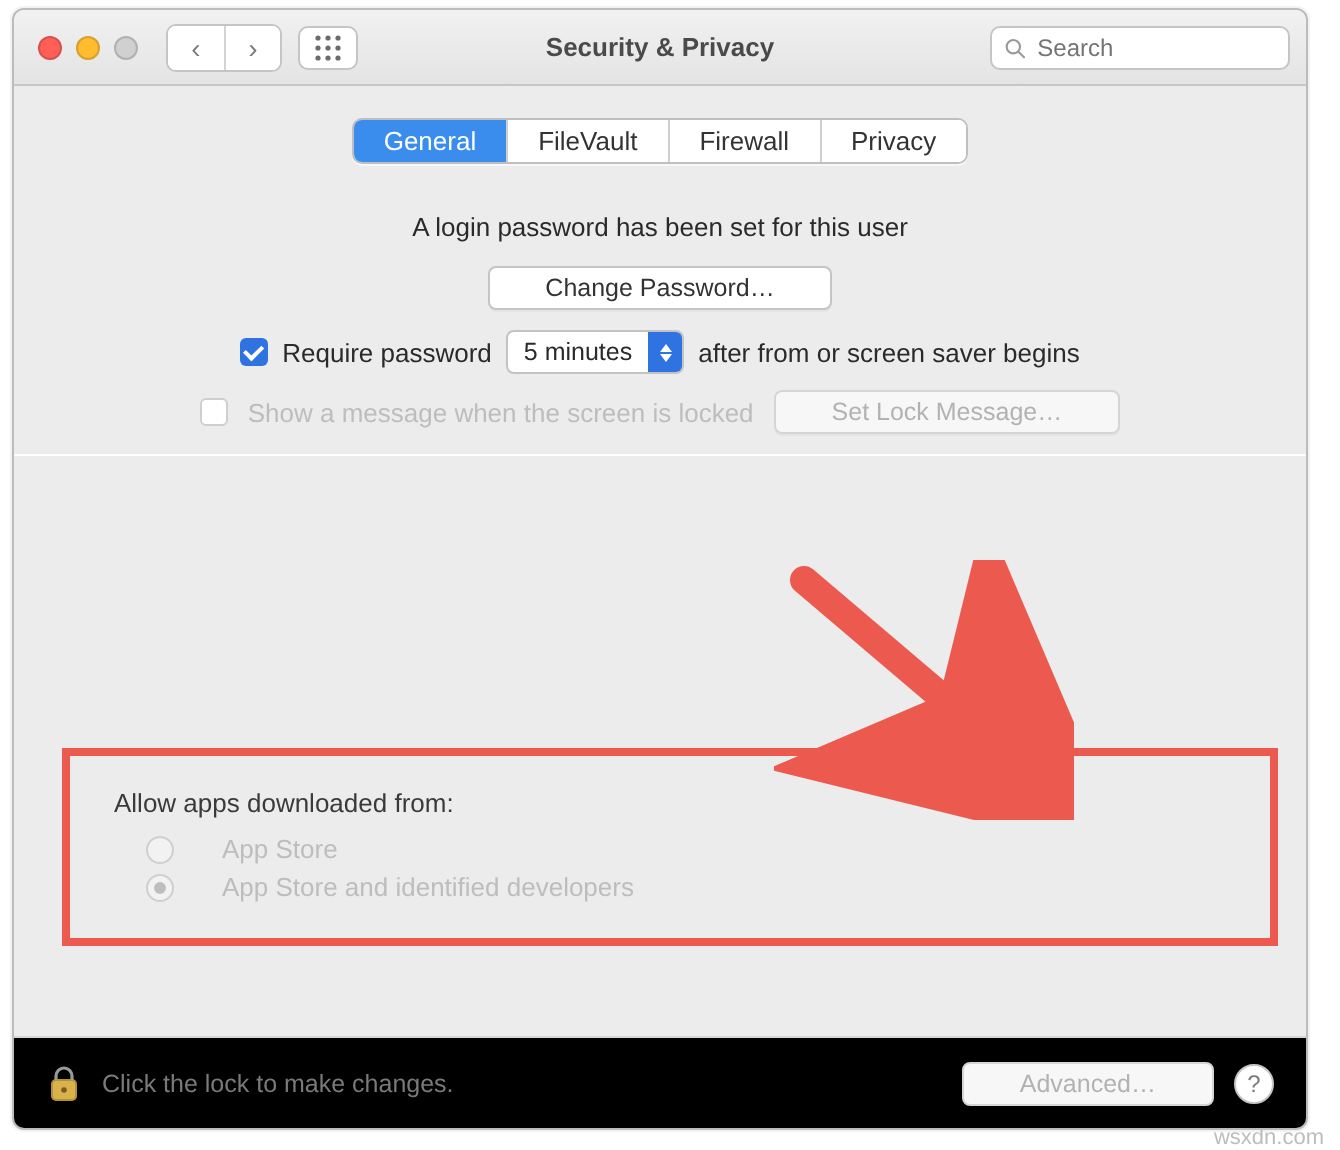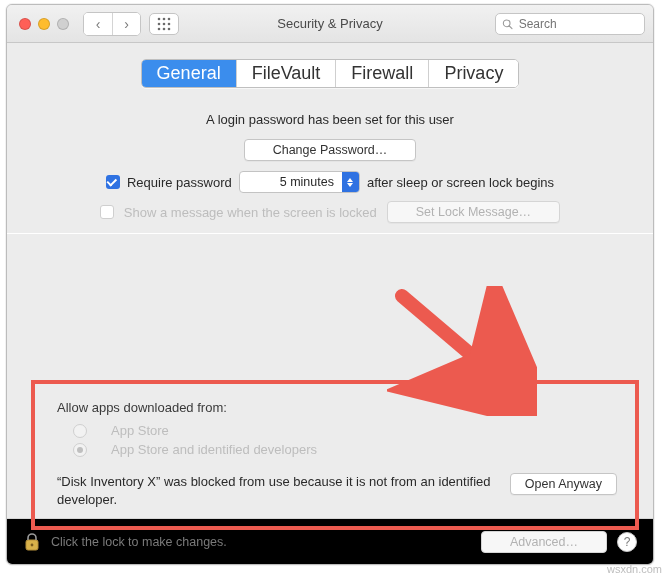--- a/index.html
+++ b/index.html
@@ -58,21 +58,21 @@
   .grid-btn {
     margin-left:8px;
     width:30px; height:22px;
     border:1px solid #c5c5c5; border-radius:5px;
     background:#fff; color:#6b6b6b; display:flex;
     align-items:center; justify-content:center;
   }
   .grid-btn svg { display:block; }
   .title-text {
     position:absolute; left:0; right:0; text-align:center;
-    font-size:13px; color:#4a4a4a; font-weight:400;
+    font-size:13px; color:#4a4a4a; font-weight:700;
     pointer-events:none;
   }
   .searchbox {
     margin-left:auto;
     width:150px; height:22px;
     background:#fff; border:1px solid #c5c5c5;
     border-radius:5px;
     display:flex; align-items:center; padding:0 6px; gap:4px;
     color:#9a9a9a;
   }
@@ -83,21 +83,21 @@
   
   .tabs-row {
     display:flex; justify-content:center; margin-top:16px;
   }
   .tabs {
     display:flex; border:1px solid #bfbfbf; border-radius:5px; overflow:hidden;
     background:#fff;
     box-shadow: 0 1px 0 rgba(255,255,255,0.6);
   }
   .tabs .tab {
-    padding:3px 15px; font-size:18px; color:#333;
+    padding:3px 15px; font-size:13px; color:#333;
     background:#fff;
   }
   .tabs .tab + .tab { border-left:1px solid #cfcfcf; }
   .tabs .tab.active {
     background:#3b8ded; color:#fff;
   }
   .content {
     padding: 14px 24px 0 24px;
     flex:1;
     position:relative;
@@ -108,21 +108,21 @@
   .mac-btn {
     height:22px; padding:0 28px;
     background:#fff; border:1px solid #c5c5c5; border-radius:4px;
     font-size:12.5px; color:#333;
     box-shadow: 0 1px 0 rgba(0,0,0,0.03);
   }
   .mac-btn.disabled { color:#b2b2b2; border-color:#d5d5d5; background:#f7f7f7; }
   .select {
     display:inline-flex; align-items:center;
     height:22px; border:1px solid #c3c3c3; border-radius:4px;
-    background:#fff; overflow:hidden;padding-left:32px;
+    background:#fff; overflow:hidden;
   }
   .select .sel-label { padding:0 8px; font-size:12.5px; }
   .select .sel-arrows {
     width:17px; height:100%;
     background:#2f72e2;
     display:flex; flex-direction:column; align-items:center; justify-content:center;
     gap:1px;
   }
   .sel-arrows span {
     width:0;height:0;border-left:3.5px solid transparent;border-right:3.5px solid transparent;
@@ -259,21 +259,21 @@
     <div class="row center req-row">
       <span class="checkbox checked"></span>
       <span>Require password</span>
       <span class="select">
         <span class="sel-label">5 minutes</span>
         <span class="sel-arrows">
             <span class="up"></span>
             <span class="dn"></span>
           </span>
       </span>
-      <span>after sleep or screen lock begins</span>
+      <span>after from or screen saver begins</span>
     </div>
 
     <div class="row center msg-row">
       <span class="checkbox unchecked"></span>
       <span class="dim">Show a message when the screen is locked</span>
       <button class="mac-btn disabled">Set Lock Message…</button>
     </div>
 
     <div class="divider"></div>
 
@@ -291,24 +291,20 @@
       <div class="radio-list">
         <div class="radio-row">
           <span class="radio"></span>
           <span>App Store</span>
         </div>
         <div class="radio-row">
           <span class="radio selected"></span>
           <span>App Store and identified developers</span>
         </div>
       </div>
-      <div class="blocked-row">
-        <div class="msg">“Disk Inventory X” was blocked from use because it is not from an identified developer.</div>
-        <button class="mac-btn">Open Anyway</button>
-      </div>
     </div>
 
   </div>
 
   <div class="footer">
     <svg width="18" height="20" viewBox="0 0 18 20">
       <rect x="3" y="8" width="12" height="10" rx="2" fill="#d9b24a" stroke="#b5903a"></rect>
       <path d="M5 8 V6 a4 4 0 0 1 8 0 V8" fill="none" stroke="#9a9a9a" stroke-width="1.6"></path>
       <circle cx="9" cy="13" r="1.4" fill="#7a5c1f"></circle>
     </svg>

